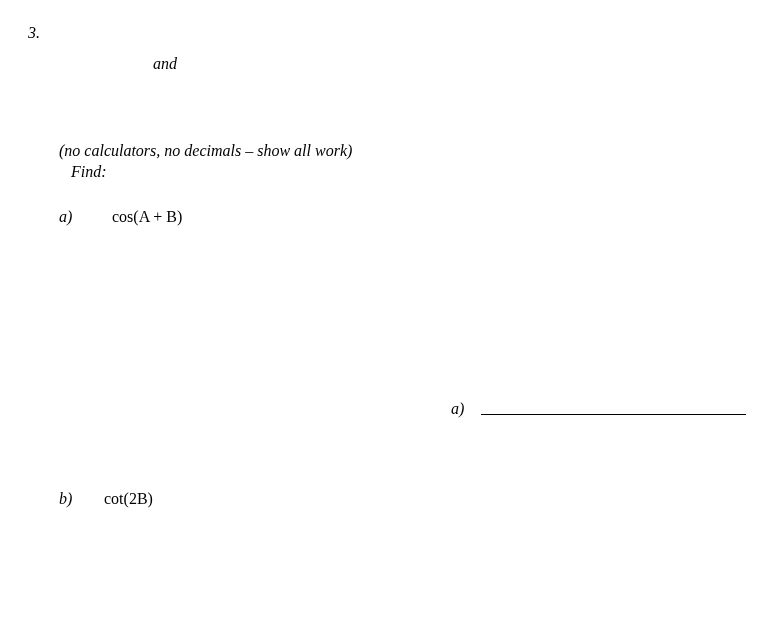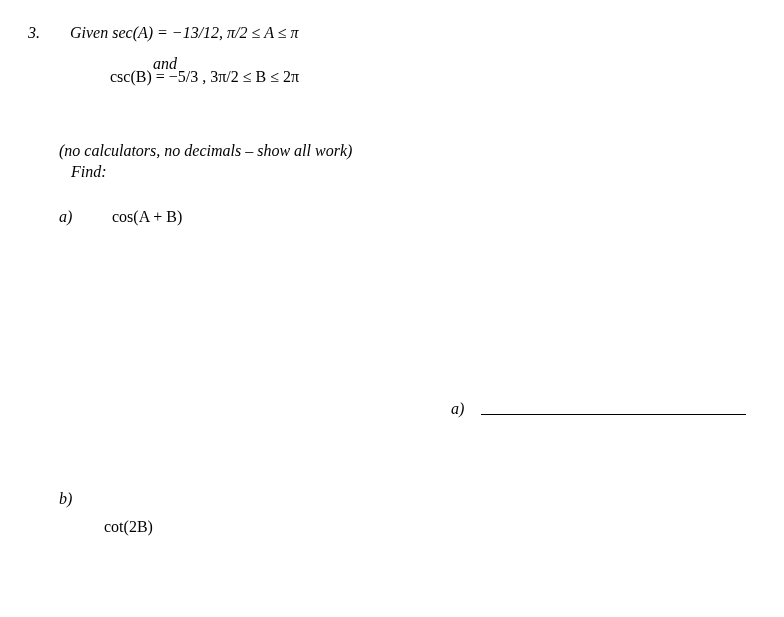--- a/index.html
+++ b/index.html
@@ -82,41 +82,35 @@
   }
   .part-b {
     position: absolute;
     left: 59px;
     top: 490px;
     font-style: italic;
   }
   .part-b-expr {
     position: absolute;
     left: 104px;
-    top: 518px;
+    top: 490px;
     font-style: italic;
   }
   .upright { font-style: normal; }
 </style>
 </head>
 <body>
 
 <div class="page">
 
   <div class="problem-number">3.</div>
 
-  <div class="given-line-1">
-    <span>Given  </span><span>sec(A) = −13/12,  π/2 ≤ A ≤ π</span>
-  </div>
 
   <div class="given-and">and</div>
 
-  <div class="given-line-2">
-    <span class="upright">csc(B) =  −5/3 ,  3π/2 ≤ B ≤ 2π</span>
-  </div>
 
   <div class="instruction">(no calculators, no decimals – show all work)</div>
 
   <div class="find-label">Find:</div>
 
   <div class="part-a">a)</div>
   <div class="part-a-expr">
     <span class="upright">cos(A + B)</span>
   </div>
 

